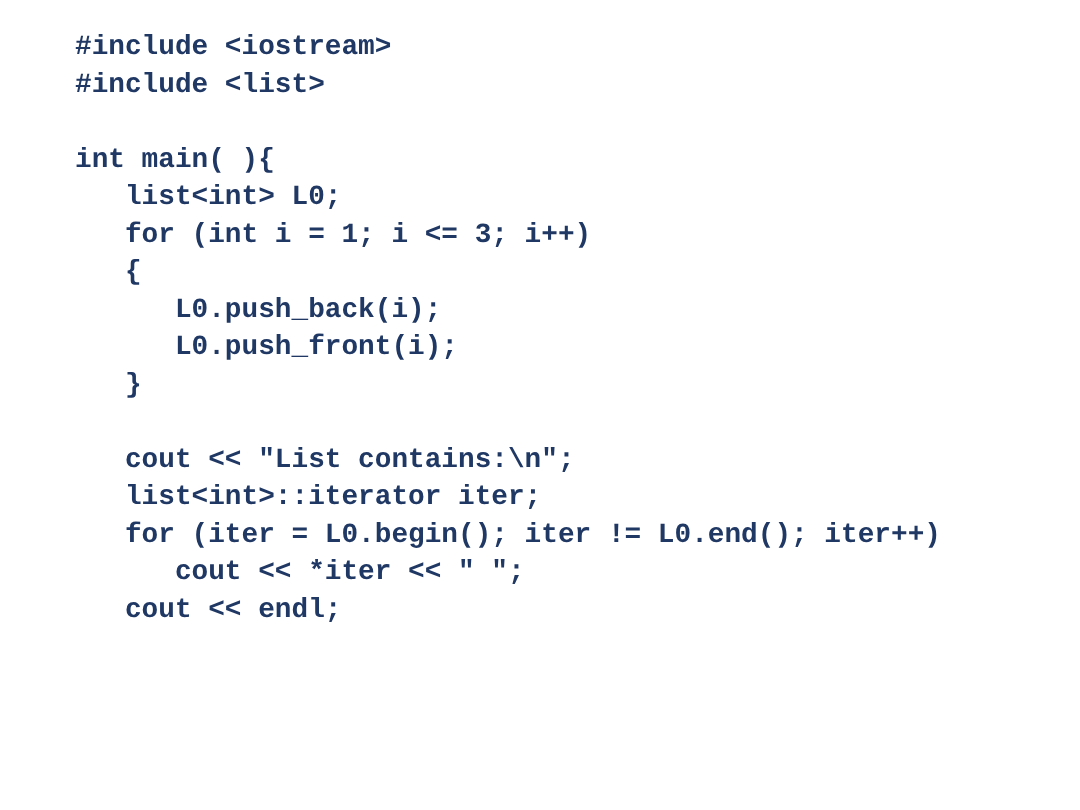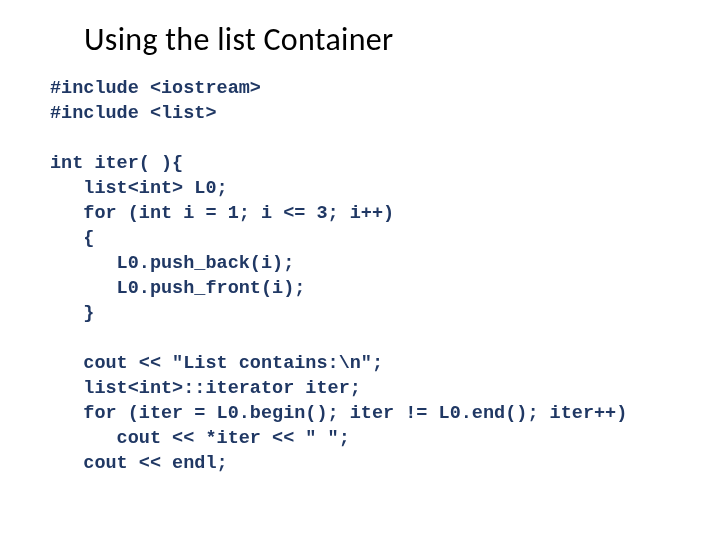--- a/index.html
+++ b/index.html
@@ -29,25 +29,24 @@
       color: #203864;
       line-height: 1.35;
       white-space: pre;
       margin: 0;
     }
   </style>
 </head>
 <body>
 
 <div class="slide">
-  <h1 class="title">Using the list Container</h1>
   <pre class="code-block"><span>#include &lt;iostream&gt;</span>
 <span>#include &lt;list&gt;</span>
 <span></span>
-<span>int iter( ){</span>
+<span>int main( ){</span>
 <span>   list&lt;int&gt; L0;</span>
 <span>   for (int i = 1; i &lt;= 3; i++)</span>
 <span>   {</span>
 <span>      L0.push_back(i);</span>
 <span>      L0.push_front(i);</span>
 <span>   }</span>
 <span></span>
 <span>   cout &lt;&lt; "List contains:\n";</span>
 <span>   list&lt;int&gt;::iterator iter;</span>
 <span>   for (iter = L0.begin(); iter != L0.end(); iter++)</span>

